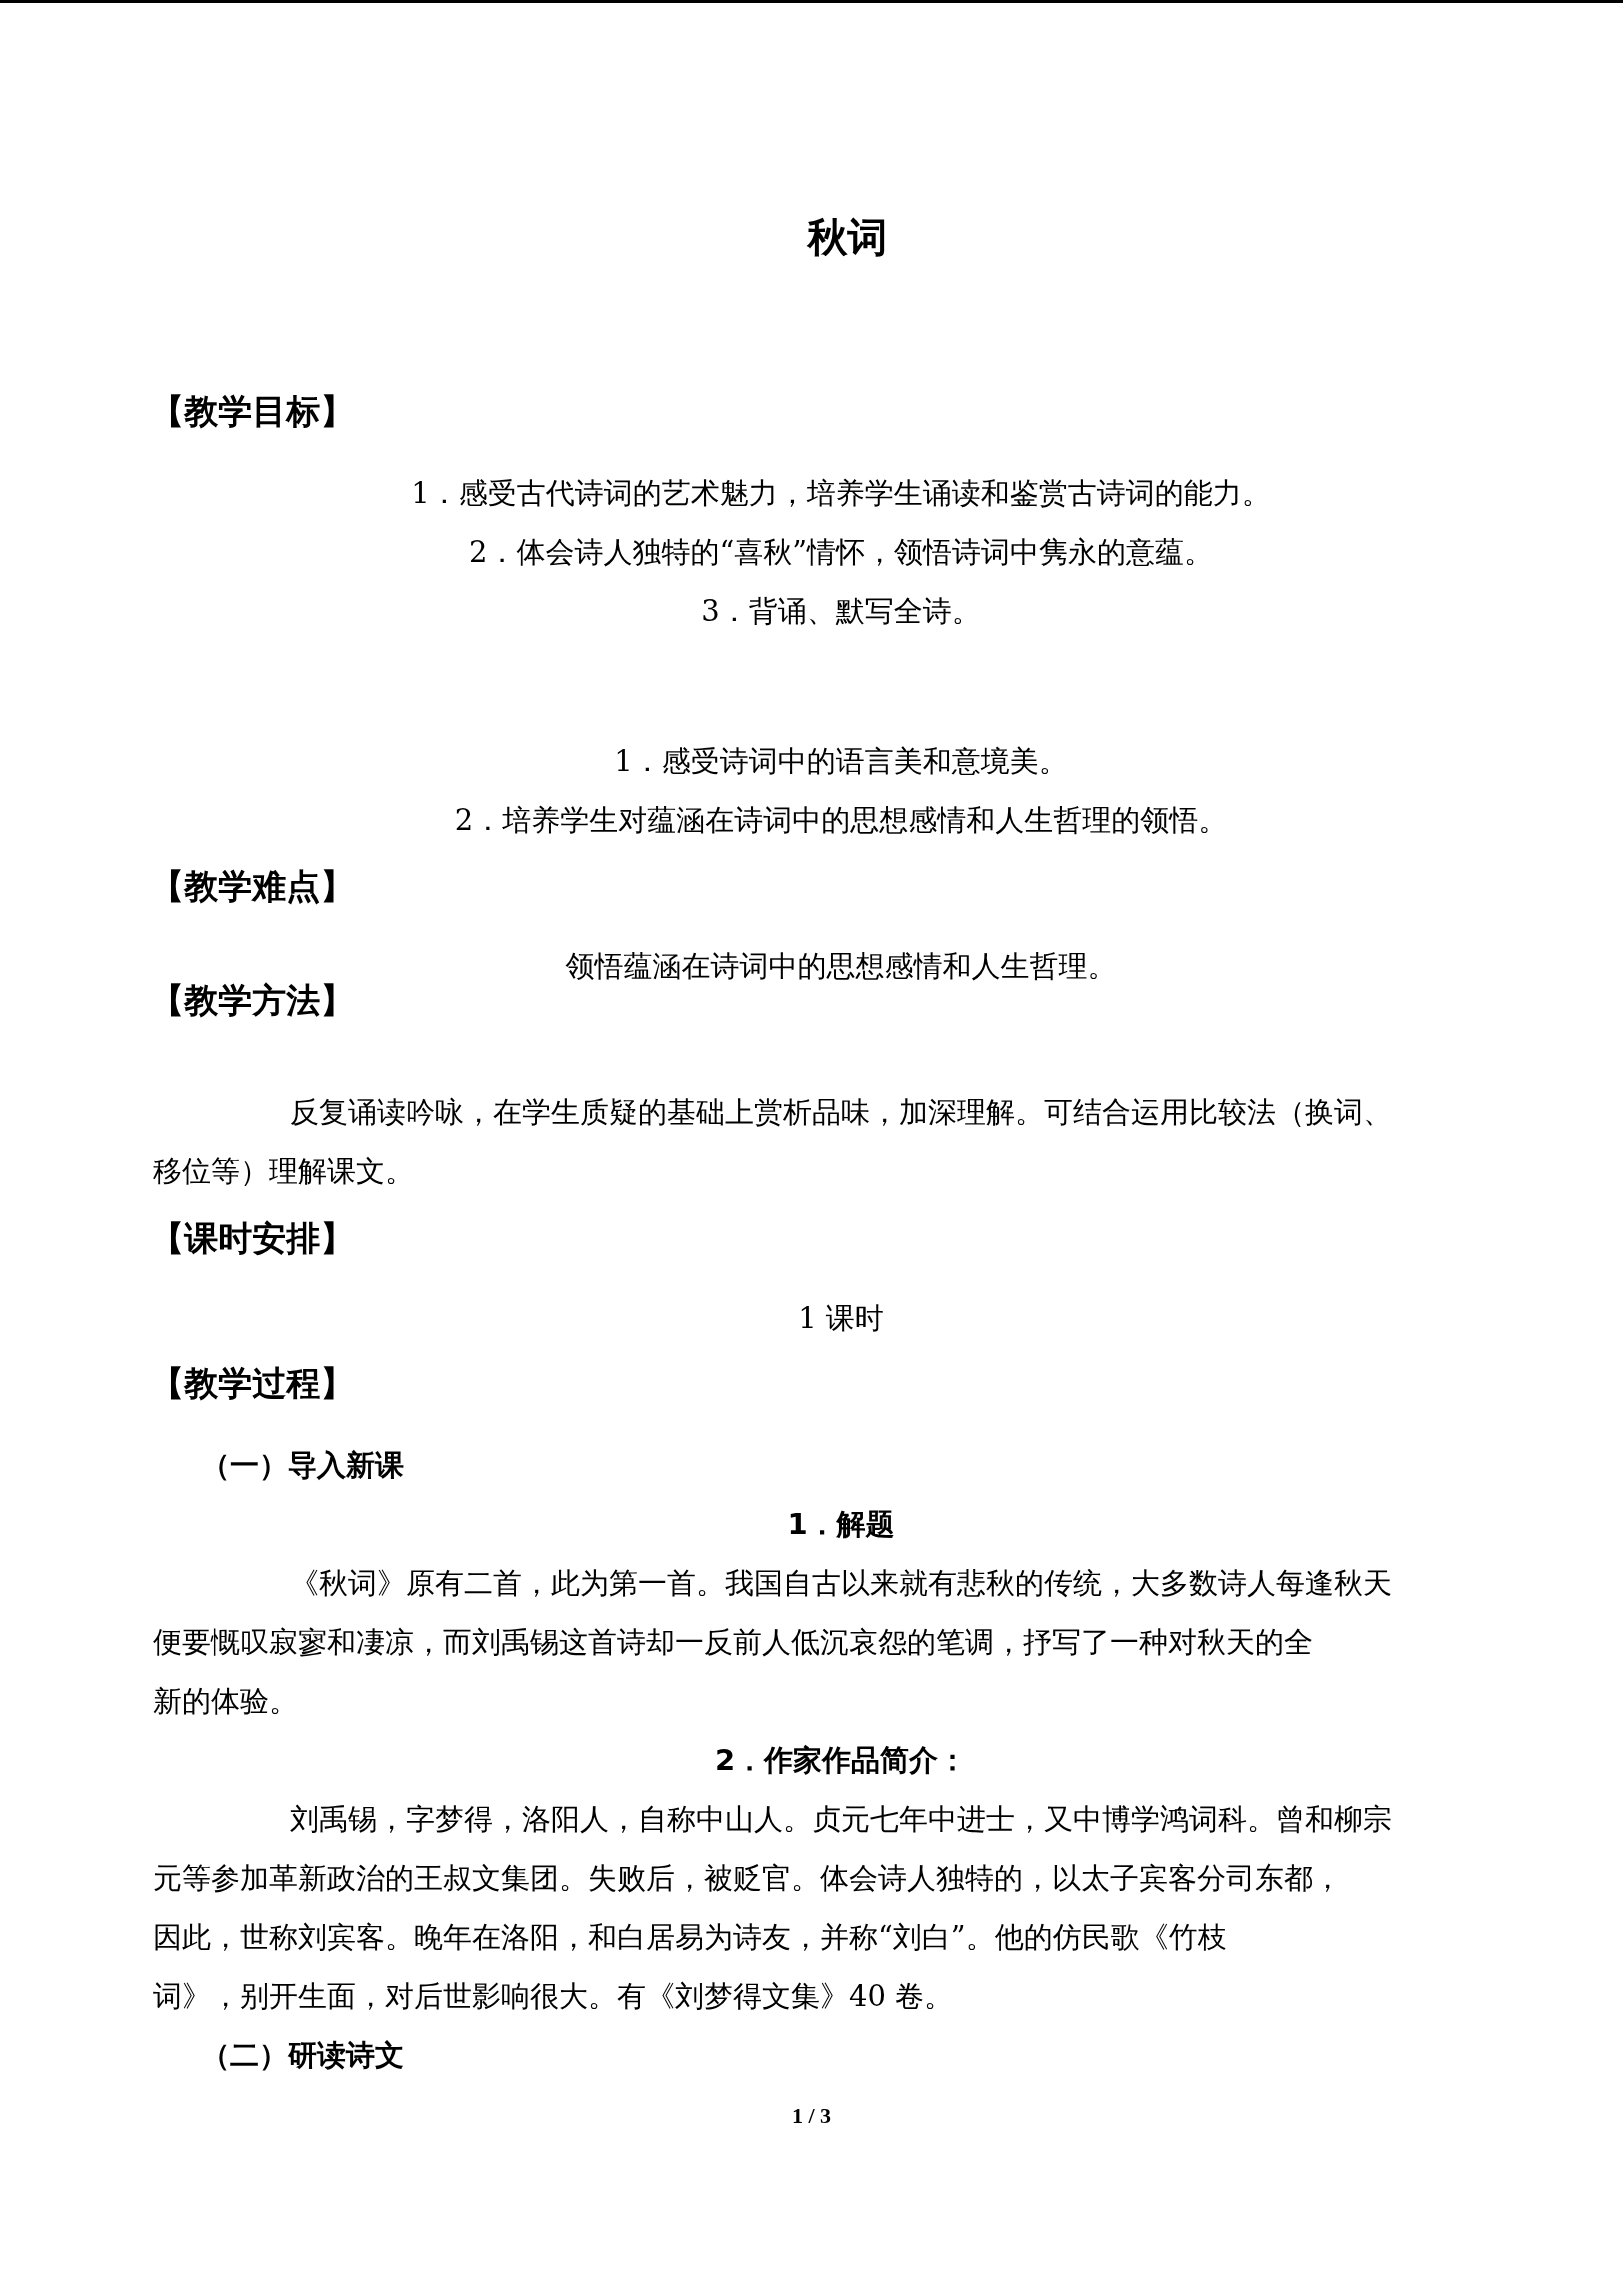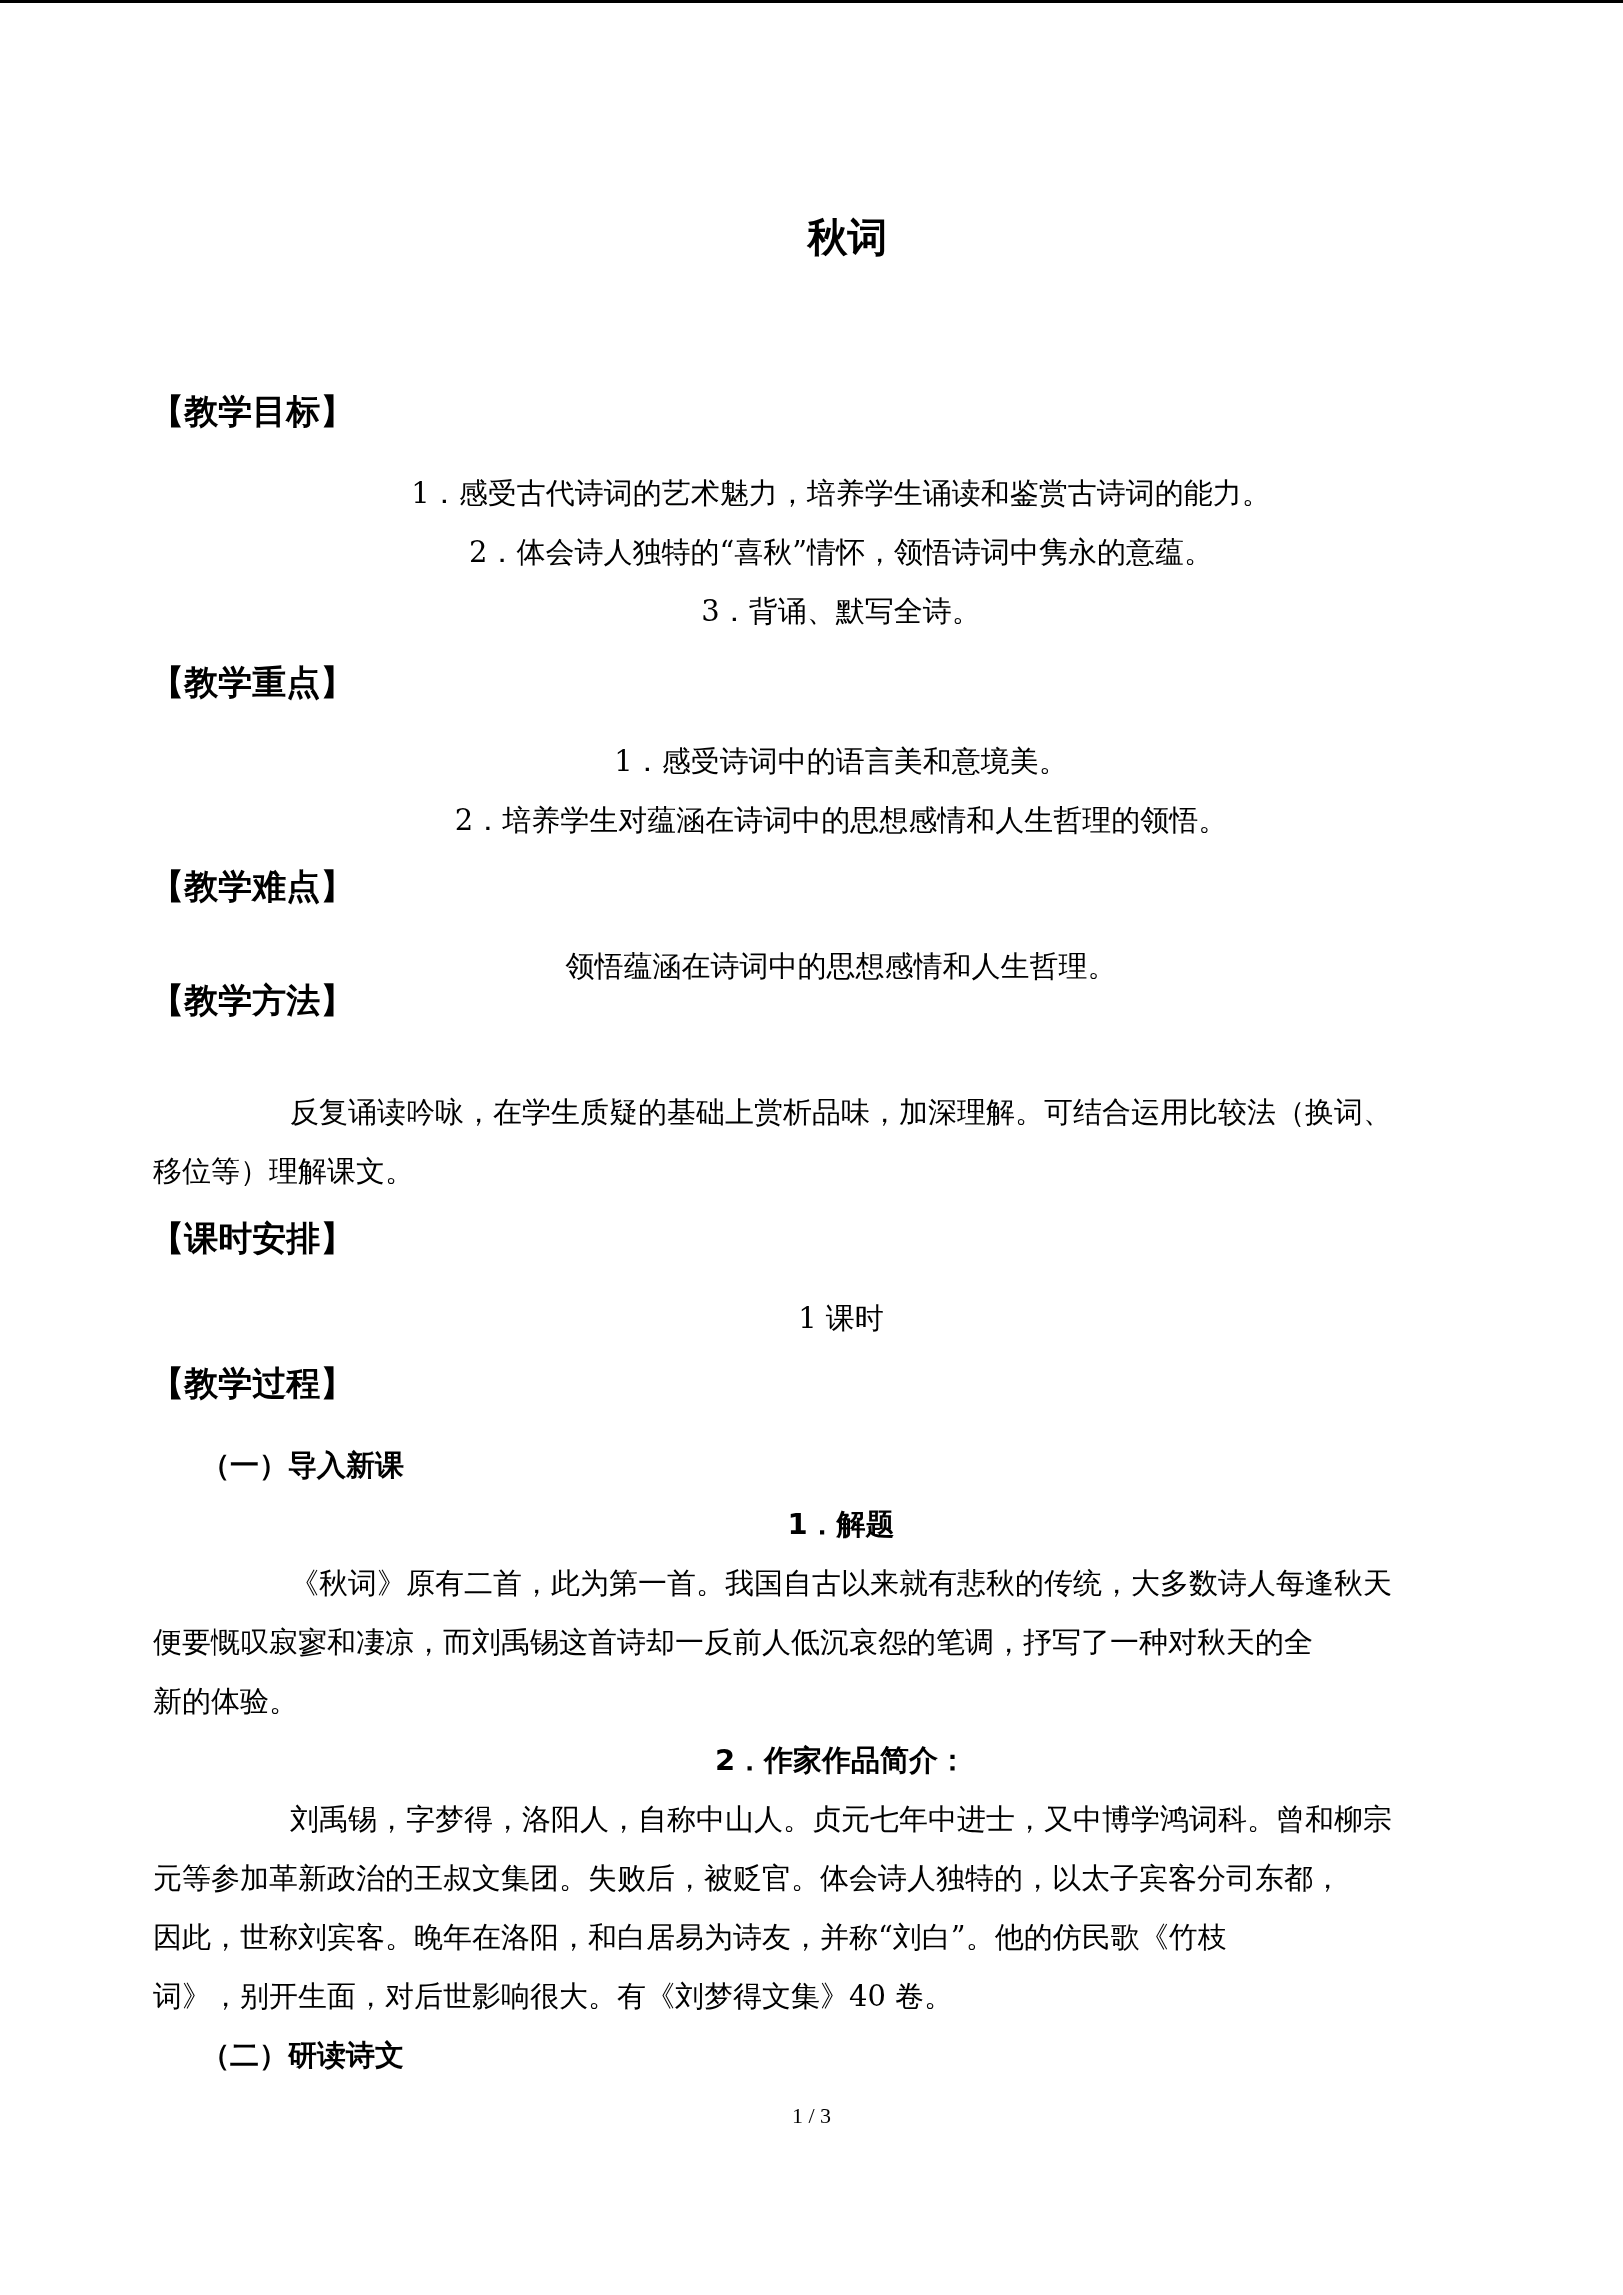--- a/index.html
+++ b/index.html
@@ -18,44 +18,41 @@
   .block { position: absolute; left: 153px; width: 1316px; }
   .heading {
     font-family: "DejaVu Sans", "Liberation Sans", sans-serif; font-weight: bold;
     font-size: 34px; line-height: 44px; margin-left: -2.7px; white-space: nowrap;
   }
   .line { font-size: 29px; line-height: 59px; white-space: nowrap; }
   .indent { padding-left: 60px; text-align: center; }
   .bold { font-weight: bold; font-family: "DejaVu Sans", "Liberation Sans", sans-serif; }
   .footer {
     position: absolute; left: 0; width: 1623px; top: 2102px; text-align: center;
-    font-family: "Liberation Serif", serif; font-weight: normal; font-size: 22px; line-height: 27px;
+    font-family: "Liberation Serif", serif; font-weight: bold; font-size: 22px; line-height: 27px;
   }
 </style>
 </head>
 <body>
 
 <div class="top-border"></div>
 
 <div class="page">
 
   <div class="title">秋词</div>
 
   <div class="block" style="top:389px;">
     <div class="heading">【教学目标】</div>
   </div>
   <div class="block" style="top:464px;">
     <div class="line indent">1．感受古代诗词的艺术魅力，培养学生诵读和鉴赏古诗词的能力。</div>
     <div class="line indent">2．体会诗人独特的“喜秋”情怀，领悟诗词中隽永的意蕴。</div>
     <div class="line indent">3．背诵、默写全诗。</div>
   </div>
 
-  <div class="block" style="top:660px;">
-    <div class="heading">【教学重点】</div>
-  </div>
   <div class="block" style="top:732px;">
     <div class="line indent">1．感受诗词中的语言美和意境美。</div>
     <div class="line indent">2．培养学生对蕴涵在诗词中的思想感情和人生哲理的领悟。</div>
   </div>
 
   <div class="block" style="top:864px;">
     <div class="heading">【教学难点】</div>
   </div>
   <div class="block" style="top:937px;">
     <div class="line indent">领悟蕴涵在诗词中的思想感情和人生哲理。</div>

